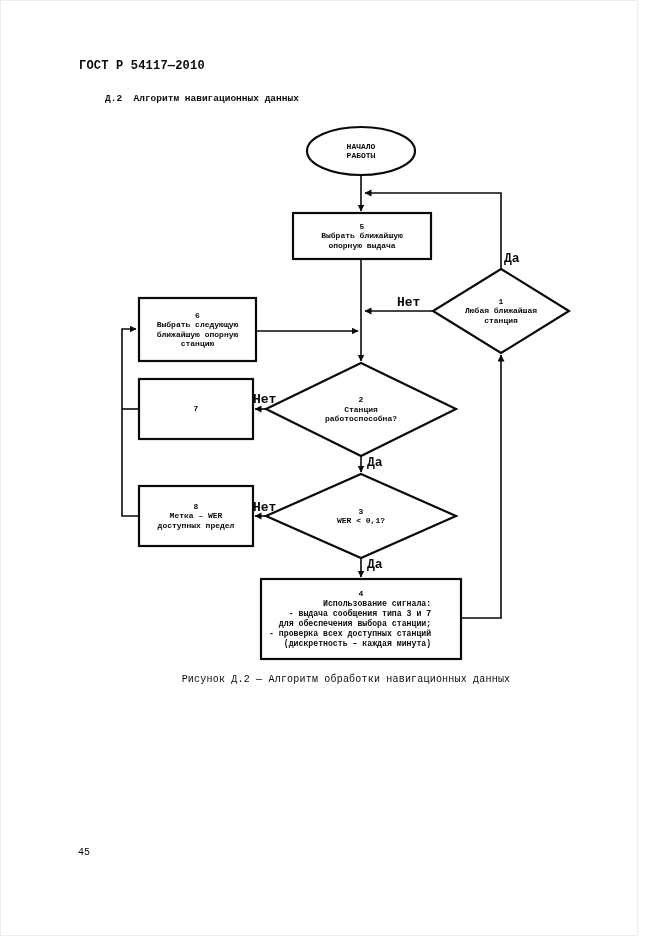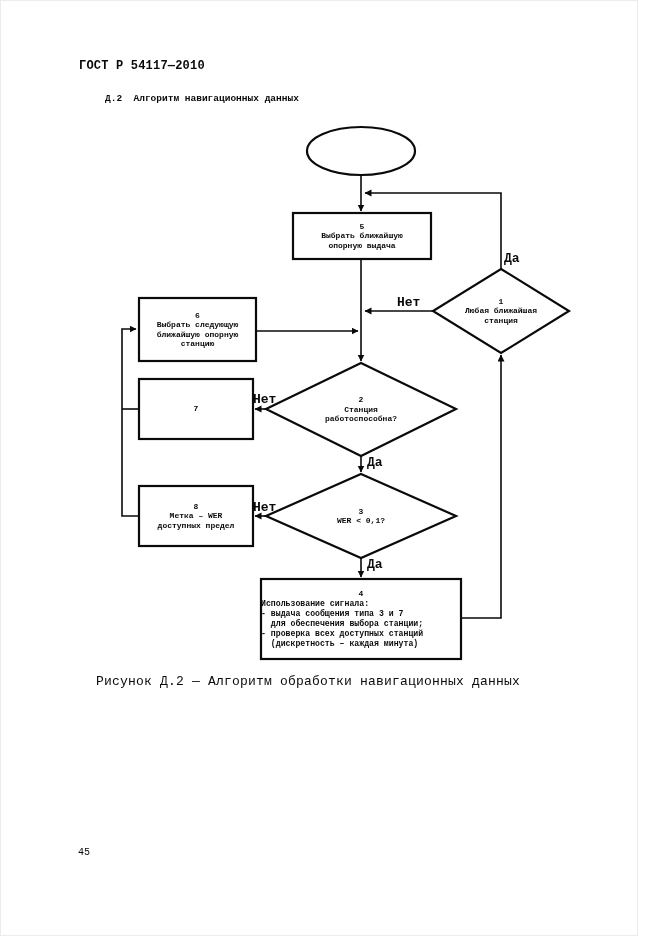--- a/index.html
+++ b/index.html
@@ -4,33 +4,33 @@
 <style>
   html,body{margin:0;padding:0;background:#fff;}
   .page{
     position:relative;width:638px;height:936px;background:#ffffff;
     font-family:Liberation Mono, monospace;color:#0a0a0a;
     overflow:hidden;box-sizing:border-box;border:1px solid #ececec;
   }
   .abs{position:absolute;}
   .doc-header{left:78px;top:58px;font-size:12px;font-weight:bold;letter-spacing:.2px;}
   .doc-subtitle{left:104px;top:92px;font-size:9.5px;font-weight:bold;white-space:pre-wrap;}
-  .doc-caption{left:95px;top:673px;width:500px;font-size:13px;letter-spacing:.2px;}
+  .doc-caption{left:95px;top:673px;width:500px;text-align:center;font-size:10px;letter-spacing:.2px;}
   .page-number{left:77px;top:846px;font-size:10px;}
 
   svg.flow{position:absolute;left:0;top:0;}
 
   .node{
     position:absolute;display:flex;flex-direction:column;align-items:center;
     justify-content:center;text-align:center;font-weight:bold;font-size:8px;
     line-height:9.5px;pointer-events:none;
   }
   .node .num{display:block;}
   .node .txt{display:block;white-space:pre-line;}
-  .node-big .txt{white-space:pre-wrap;text-align:left;align-self:flex-start;}
+  .node-big .txt{white-space:pre-wrap;text-align:right;padding-left:8px;align-self:flex-start;}
   .edge-label{position:absolute;font-weight:bold;font-size:13px;line-height:9px;pointer-events:none;}
 </style>
 </head>
 <body>
 
 <div class="page">
 
   <div class="abs doc-header">ГОСТ Р 54117—2010</div>
   <div class="abs doc-subtitle">Д.2  Алгоритм навигационных данных</div>
 
@@ -62,20 +62,24 @@
       <path d="M460,617 L500,617 L500,354" marker-end="url(#arr)"></path>
       <path d="M138,515 L121,515 L121,328 L135,328" marker-end="url(#arr)"></path>
       <path d="M138,408 L121,408"></path>
       <path d="M265,408 L254,408" marker-end="url(#arr)"></path>
       <path d="M360,455 L360,471" marker-end="url(#arr)"></path>
       <path d="M265,515 L254,515" marker-end="url(#arr)"></path>
       <path d="M360,557 L360,576" marker-end="url(#arr)"></path>
     </g>
   </svg>
 
+  <div class="node" style="left:307px;top:127px;width:106px;height:46px;">
+    <span class="txt">НАЧАЛО
+РАБОТЫ</span>
+  </div>
 
   <div class="node" style="left:292px;top:212px;width:138px;height:46px;">
     <span class="num">5</span>
     <span class="txt">Выбрать ближайшую
 опорную выдача</span>
   </div>
 
   <div class="node" style="left:138px;top:297px;width:117px;height:63px;">
     <span class="num">6</span>
     <span class="txt">Выбрать следующую

